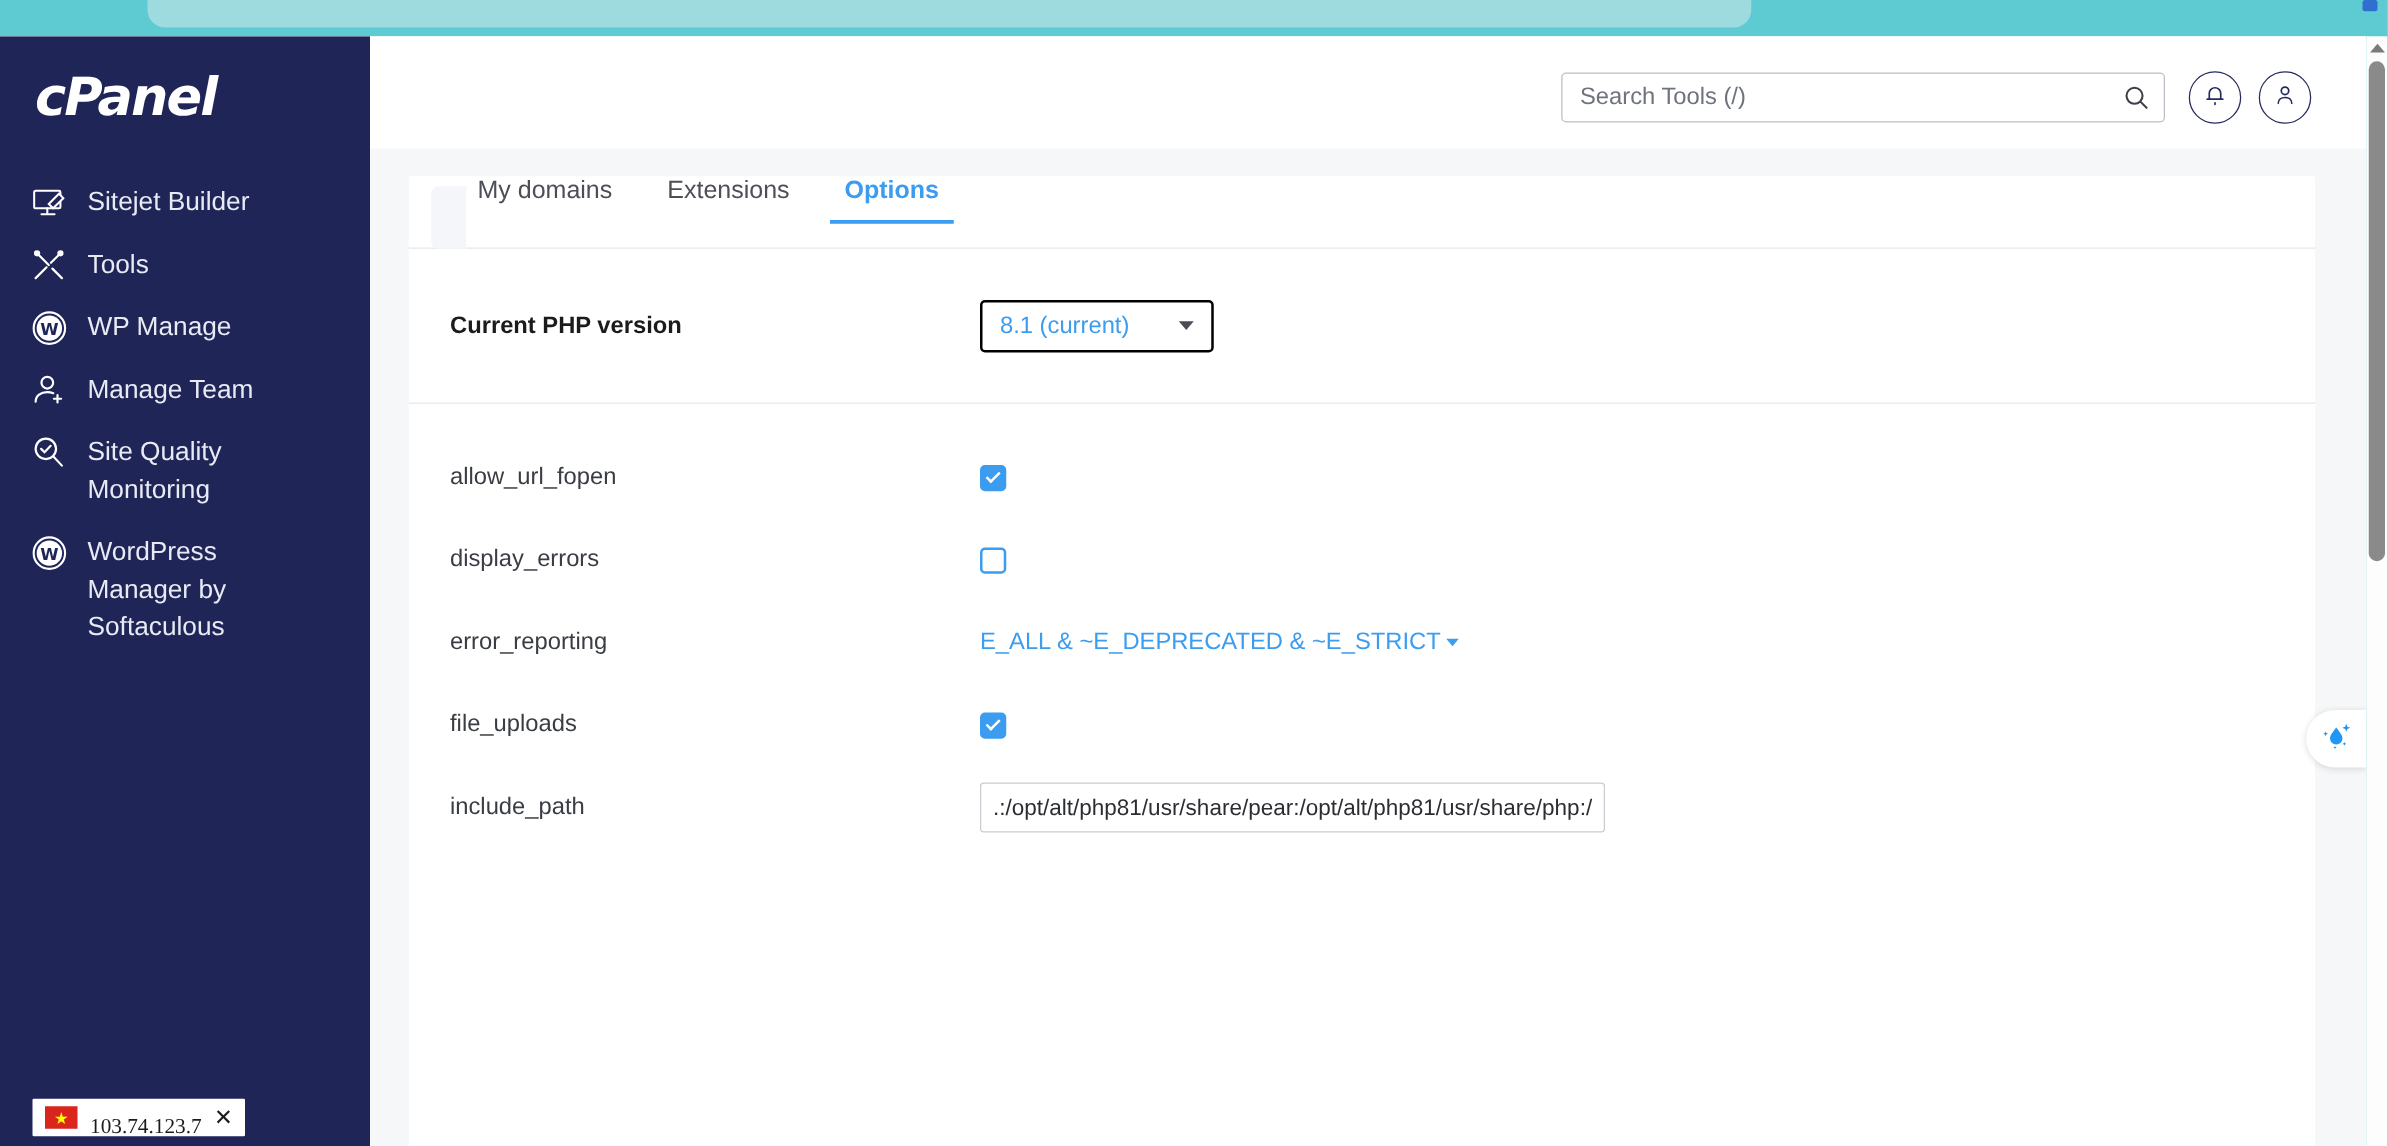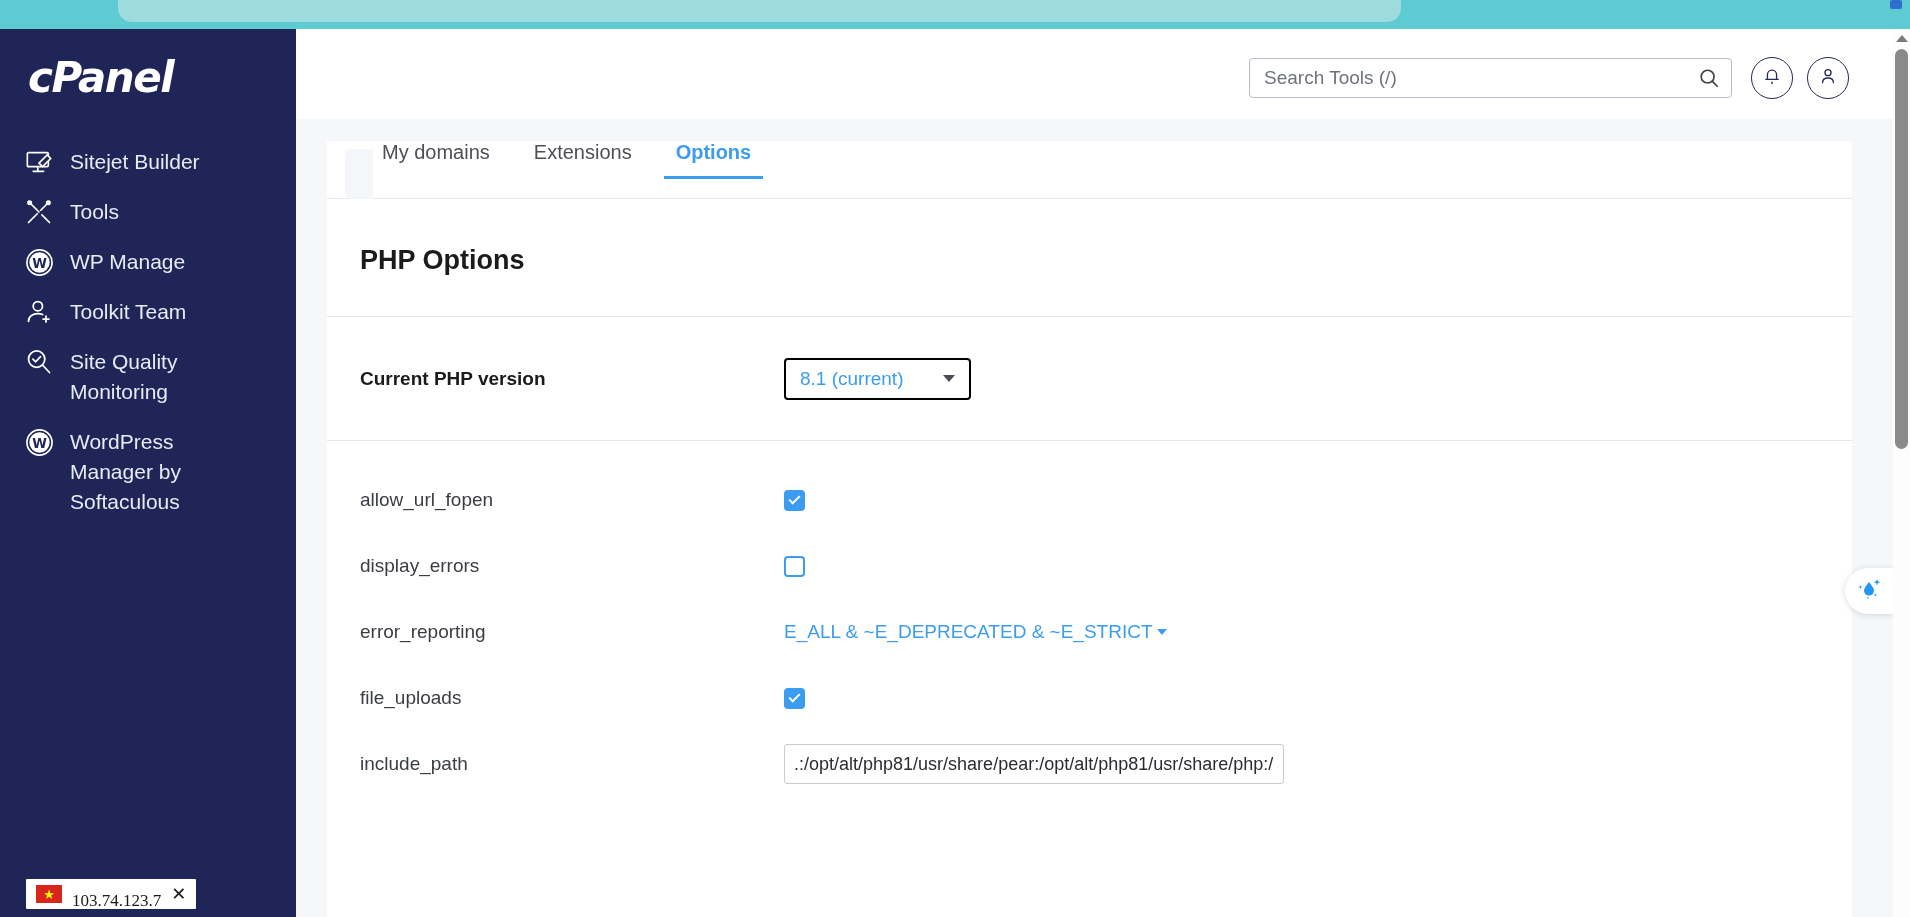--- a/index.html
+++ b/index.html
@@ -286,21 +286,21 @@
         </div>
 
         <div class="nav-item">
           <span class="nav-icon">
             <svg width="28" height="28" viewBox="0 0 24 24" fill="none" stroke="#ffffff" stroke-width="1.5" stroke-linecap="round">
               <circle cx="11" cy="7" r="4"></circle>
               <path d="M3 20 c0-4.2 3.6-6.6 8-6.6 c1.5 0 2.9 0.3 4.1 0.8"></path>
               <path d="M18 15.5 v5 M15.5 18 h5"></path>
             </svg>
           </span>
-          <span class="nav-label">Toolkit Team</span>
+          <span class="nav-label">Manage Team</span>
         </div>
 
         <div class="nav-item">
           <span class="nav-icon">
             <svg width="28" height="28" viewBox="0 0 24 24" fill="none" stroke="#ffffff" stroke-width="1.5" stroke-linecap="round">
               <circle cx="10" cy="9.5" r="7"></circle>
               <path d="M6.8 9.5 l2.3 2.3 l4.2 -4.4"></path>
               <path d="M15.2 14.8 L21 21"></path>
             </svg>
           </span>
@@ -364,21 +364,20 @@
       <section class="card">
 
 
         <div class="tabs">
           <div class="tab-rail"></div>
           <div class="tab">My domains</div>
           <div class="tab">Extensions</div>
           <div class="tab active">Options</div>
         </div>
 
-        <h2 class="section-title">PHP Options</h2>
 
         <div class="opt-row version">
           <div class="opt-label bold">Current PHP version</div>
           <div class="select-box">
             <span class="select-val">8.1 (current)</span>
             <span class="caret-dark"></span>
           </div>
         </div>
 
         <div style="height:26px"></div>

